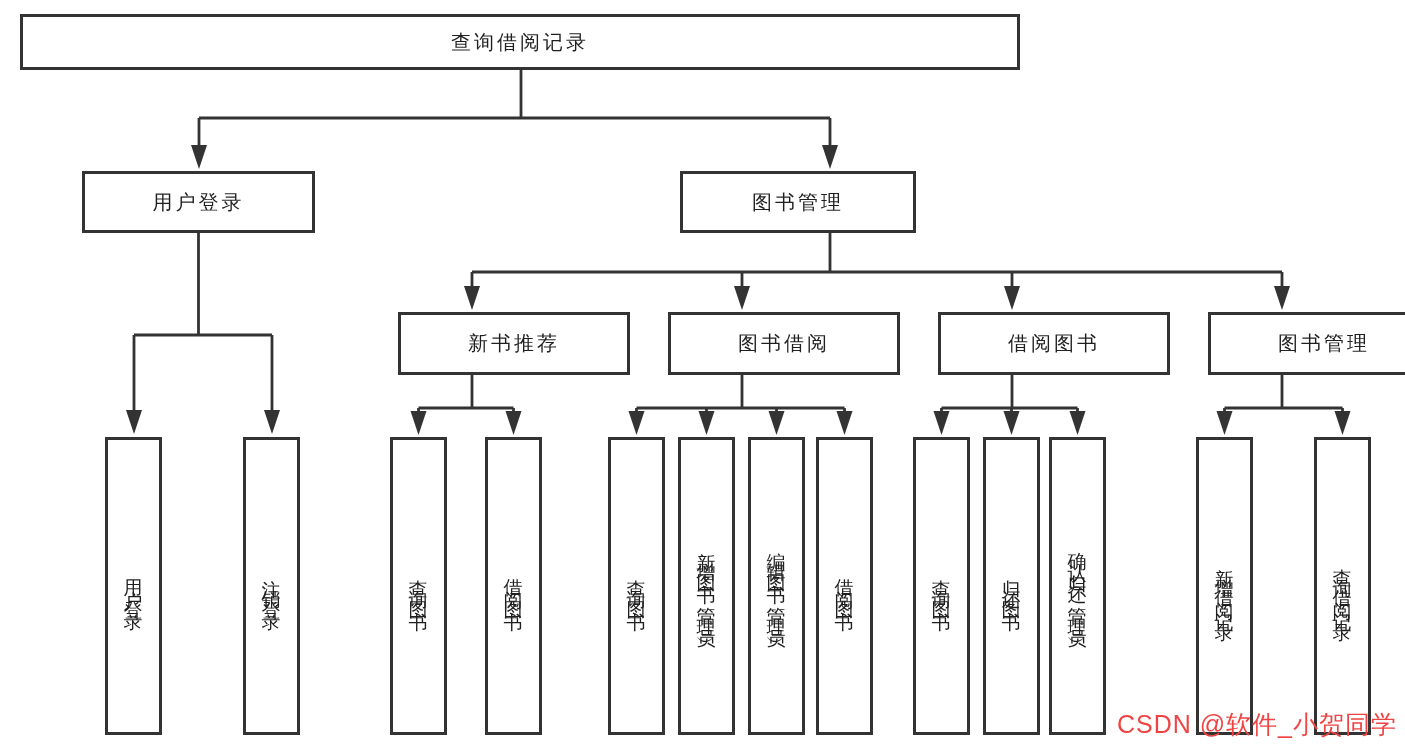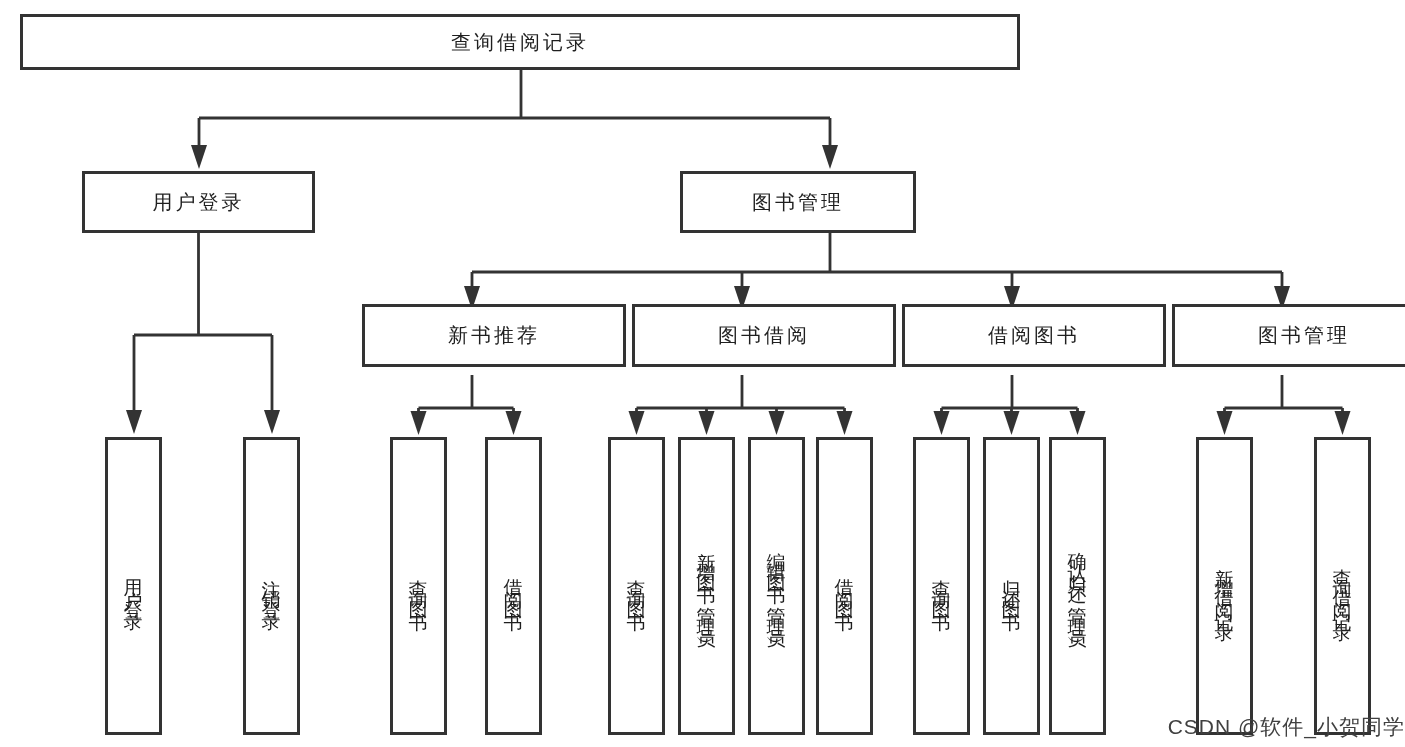--- a/index.html
+++ b/index.html
@@ -26,21 +26,21 @@
     align-items: center;
     justify-content: center;
     font-size: 20px;
     letter-spacing: 3px;
     white-space: nowrap;
   }
   .root { left: 20px; top: 14px; width: 1000px; height: 56px; }
   .l1   { top: 171px; height: 62px; }
   .pos-user { left: 82px;  width: 233px; }
   .pos-mgmt { left: 680px; width: 236px; }
-  .l2   { top: 304px; height: 63px; width: 264px; }
+  .l2   { top: 312px; height: 63px; width: 232px; margin-left: 36px; }
   .pos-l2-0 { left: 362px; }
   .pos-l2-1 { left: 632px; }
   .pos-l2-2 { left: 902px; }
   .pos-l2-3 { left: 1172px; }
   .vbox { top: 437px; height: 298px; width: 57px; letter-spacing: 0; }
   .vbox span {
     writing-mode: vertical-rl;
     text-orientation: mixed;
     font-size: 19px;
     letter-spacing: 11px;
@@ -55,25 +55,25 @@
   .pos-v5  { left: 678px; }
   .pos-v6  { left: 748px; }
   .pos-v7  { left: 816px; }
   .pos-v8  { left: 913px; }
   .pos-v9  { left: 983px; }
   .pos-v10 { left: 1049px; }
   .pos-v11 { left: 1196px; }
   .pos-v12 { left: 1314px; }
   .watermark {
     position: absolute;
-    right: 0;
+    right: 8px;
     bottom: 6px;
-    font-size: 21px;
+    font-size: 25px;
     letter-spacing: 1px;
-    color: #404040;
+    color: #ef4444;
     z-index: 5;
     white-space: nowrap;
   }
 </style>
 </head>
 <body>
 
 <div class="stage">
 
   <svg class="connectors" viewBox="0 0 1405 747" xmlns="http://www.w3.org/2000/svg">

